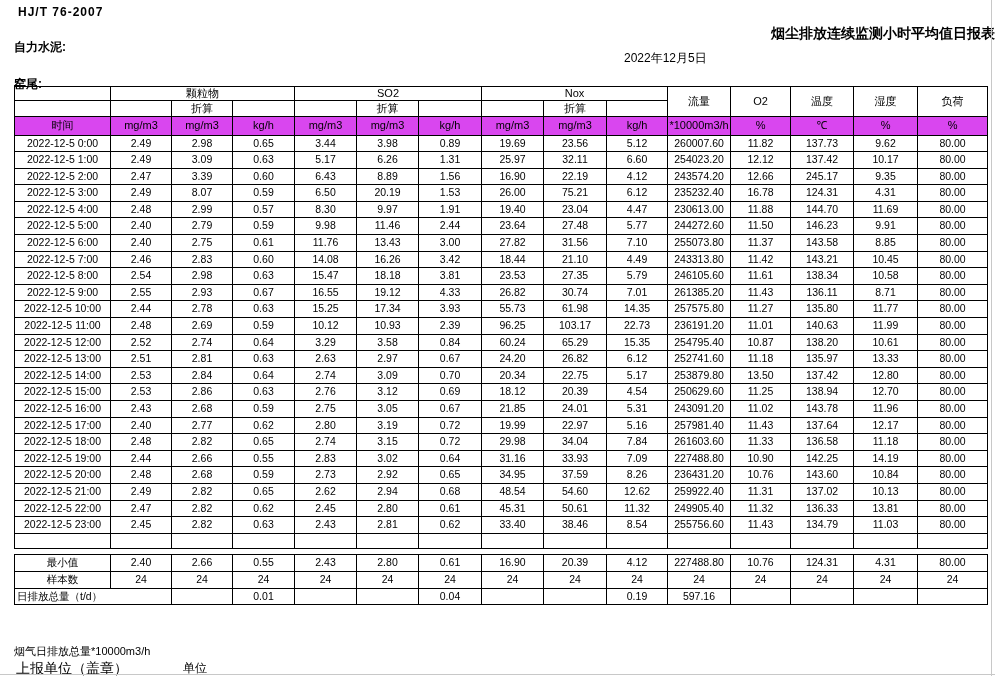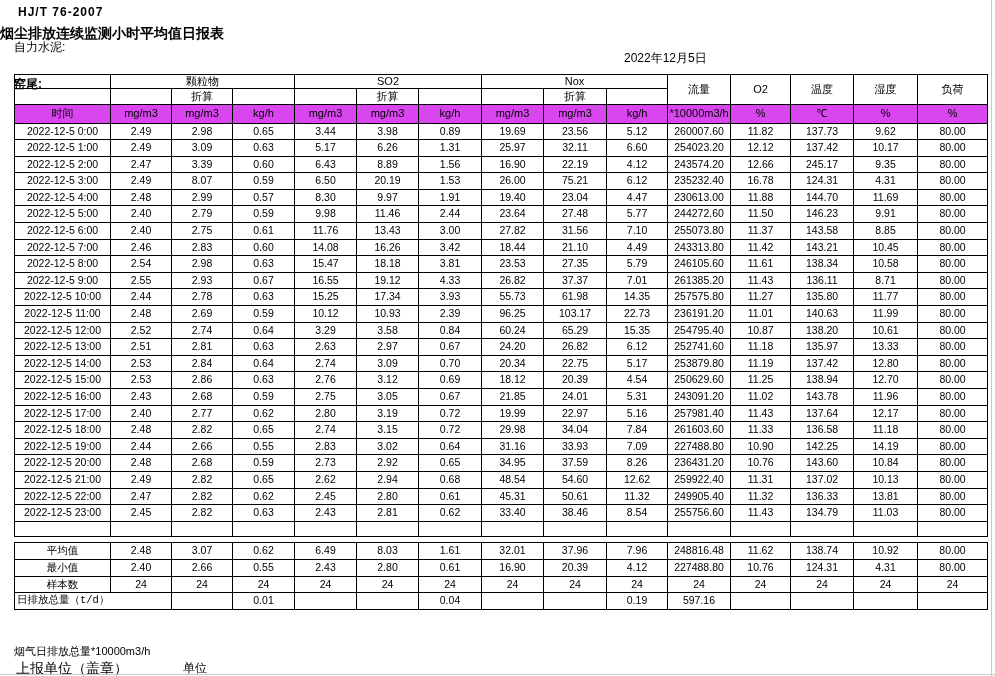--- a/index.html
+++ b/index.html
@@ -2,37 +2,37 @@
 <html><head>
 <meta charset="utf-8">
 <style>
   * { box-sizing: border-box; }
   html,body { margin:0; padding:0; }
   body {
     width: 995px; height: 676px; background:#ffffff; overflow:hidden;
     font-family: "Liberation Sans", sans-serif; color:#000; position:relative;
   }
   .std { position:absolute; left:18px; top:5px; font-size:12px; font-weight:bold; letter-spacing:1px; }
-  .title { position:absolute; left:0; right:0; top:25px; text-align:left; font-size:14px; font-weight:bold; }
-  .company { position:absolute; left:14px; top:39px; font-size:12px; font-weight:normal; }
+  .title { position:absolute; left:0; right:0; top:25px; text-align:right; font-size:14px; font-weight:bold; }
+  .company { position:absolute; left:14px; top:39px; font-size:12px; font-weight:bold; }
   .site { position:absolute; left:14px; top:56px; font-size:12px; font-weight:bold;margin-top:20px; }
   .date { position:absolute; left:624px; top:50px; font-size:12px; }
-  .tables { position:absolute; left:14px; top:74px; }
+  .tables { position:absolute; left:14px; top:86px; }
   table { border-collapse:collapse; table-layout:fixed; width:974px; }
   td {
     border:1px solid #000; text-align:center; vertical-align:middle;
     font-size:10.5px; padding:0; white-space:nowrap; overflow:hidden;
     height:15.6px; line-height:15.6px;
   }
   thead td { font-size:11px; }
   tr.r1 td { height:12.5px; line-height:12.5px; }
   tr.r2 td { height:15.5px; line-height:15.5px; }
   tr.r3 td { height:17.5px; line-height:17.5px; background:#d946ef; }
   .summary { margin-top:5px; }
-  .summary td.label-span { text-align:left; padding-left:2px;font-family:Liberation Mono, monospace; }
+  .summary td.label-span { text-align:left; padding-left:2px; }
   .footer-note { position:absolute; left:14px; top:644px; font-size:11px; }
   .footer-report-unit { position:absolute; left:16px; top:660px; font-size:14px; }
   .footer-unit { position:absolute; left:183px; top:660px; font-size:12px;text-align:center; }
   .edge-r { position:absolute; right:3px; top:0; bottom:0; width:1px; background:#c8c8c8; }
   .edge-b { position:absolute; left:0; right:0; bottom:1px; height:1px; background:#c8c8c8; }
 </style>
 </head>
 <body>
 
 <div class="std">HJ/T 76-2007</div>
@@ -258,21 +258,21 @@
         </tr>
         <tr>
           <td>2022-12-5 9:00</td>
           <td>2.55</td>
           <td>2.93</td>
           <td>0.67</td>
           <td>16.55</td>
           <td>19.12</td>
           <td>4.33</td>
           <td>26.82</td>
-          <td>37.37</td>
+          <td>30.74</td>
           <td>7.01</td>
           <td>261385.20</td>
           <td>11.43</td>
           <td>136.11</td>
           <td>8.71</td>
           <td>80.00</td>
         </tr>
         <tr>
           <td>2022-12-5 10:00</td>
           <td>2.44</td>
@@ -346,21 +346,21 @@
           <td>2.53</td>
           <td>2.84</td>
           <td>0.64</td>
           <td>2.74</td>
           <td>3.09</td>
           <td>0.70</td>
           <td>20.34</td>
           <td>22.75</td>
           <td>5.17</td>
           <td>253879.80</td>
-          <td>11.19</td>
+          <td>13.50</td>
           <td>137.42</td>
           <td>12.80</td>
           <td>80.00</td>
         </tr>
         <tr>
           <td>2022-12-5 15:00</td>
           <td>2.53</td>
           <td>2.86</td>
           <td>0.63</td>
           <td>2.76</td>
@@ -544,37 +544,20 @@
       <col style="width:63px">
         <col style="width:61px">
         <col style="width:63px">
         <col style="width:60px">
       <col style="width:63px">
         <col style="width:64px">
         <col style="width:70px">
     </colgroup>
     <tbody id="summary-body">
         <tr>
-          <td>平均值</td>
-          <td>2.48</td>
-          <td>3.07</td>
-          <td>0.62</td>
-          <td>6.49</td>
-          <td>8.03</td>
-          <td>1.61</td>
-          <td>32.01</td>
-          <td>37.96</td>
-          <td>7.96</td>
-          <td>248816.48</td>
-          <td>11.62</td>
-          <td>138.74</td>
-          <td>10.92</td>
-          <td>80.00</td>
-        </tr>
-        <tr>
           <td>最小值</td>
           <td>2.40</td>
           <td>2.66</td>
           <td>0.55</td>
           <td>2.43</td>
           <td>2.80</td>
           <td>0.61</td>
           <td>16.90</td>
           <td>20.39</td>
           <td>4.12</td>

